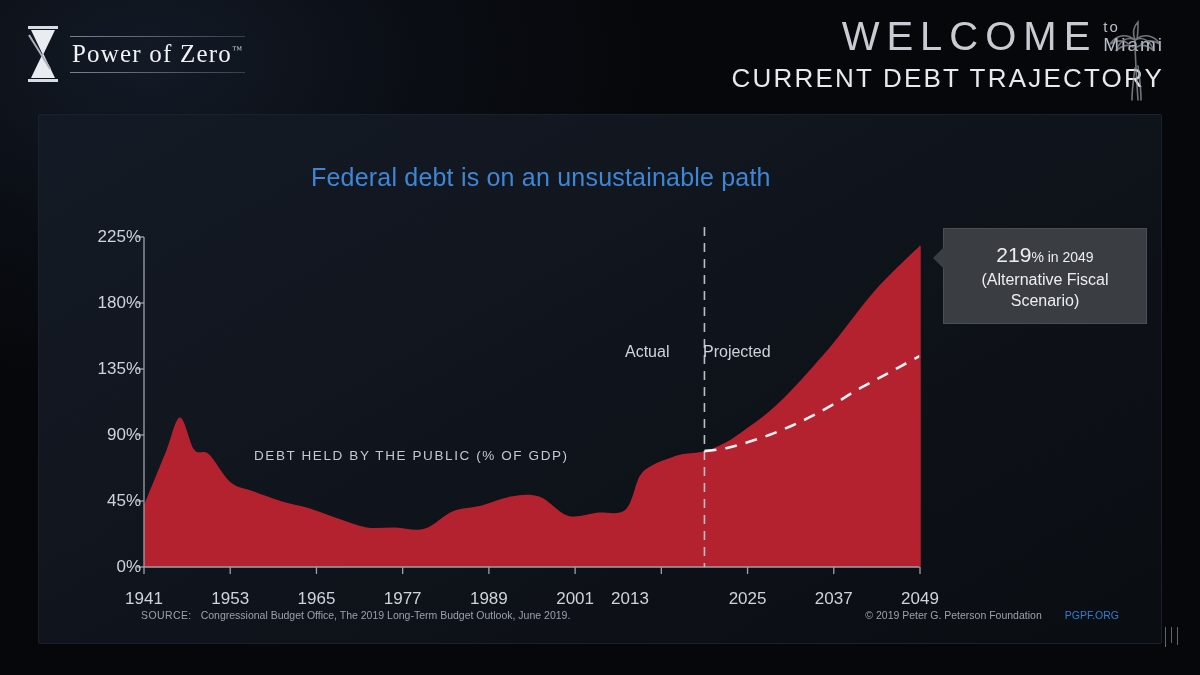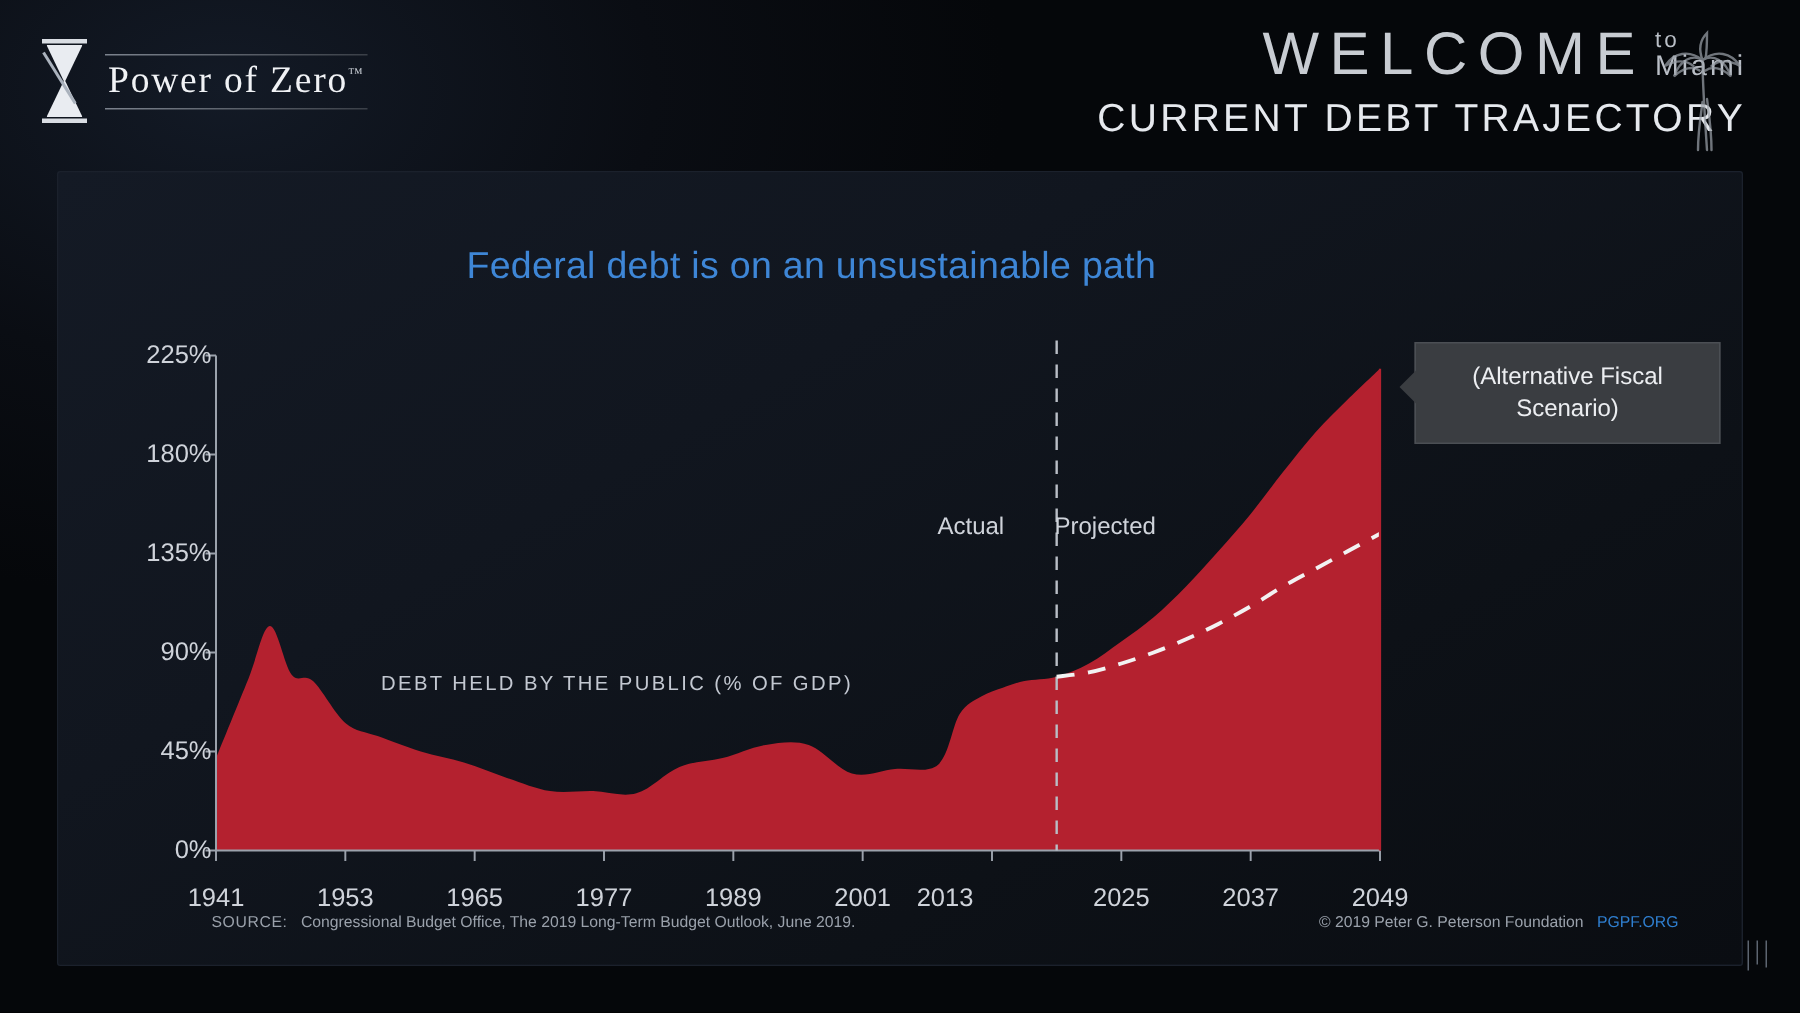--- a/index.html
+++ b/index.html
@@ -121,21 +121,21 @@
   }
   #callout-alt { left:904px; top:113px; width:204px; }
   #callout-law { left:904px; top:222px; width:204px; }
 
   
   .footer { position:absolute; left:0; bottom:12px; width:1124px; height:22px; }
   .src { position:absolute; left:102px; top:0; font-size:10.5px; color:#9aa1ab; }
   .src .lbl { letter-spacing:.4px; }
   .src .val { margin-left:9px; }
   .copy { position:absolute; right:44px; top:0; font-size:10.5px; color:#9aa1ab; }
-  .copy .site { color:#2f7fd0; margin-left:9px; }
+  .copy .site { color:#2f7fd0; margin-left:23px; }
 
   .tally { position:absolute; right:22px; bottom:28px; display:flex; gap:5px; }
   .tally i { display:block; width:1px; height:20px; background:#5d6570; }
   .tally i:nth-child(2){ height:16px; }
   .tally i:nth-child(3){ height:18px; }
 </style>
 </head>
 <body>
 
 <div id="stage">
@@ -233,20 +233,23 @@
             <div class="xlabel" style="left: 794.778px; top: 474px;">2037</div>
             <div class="xlabel" style="left: 881px; top: 474px;">2049</div>
           </div>
 
         <div class="plot-note">Debt held by the public (% of GDP)</div>
         <div class="seg-actual">Actual</div>
         <div class="seg-projected">Projected</div>
       </div>
 
       <div class="callout" id="callout-alt">
+        <div class="big">
+          <span>219</span><span class="unit">% in 2049</span>
+        </div>
         <div class="sub">(Alternative Fiscal Scenario)</div>
       </div>
 
 
       <div class="footer">
         <div class="src">
           <span class="lbl">SOURCE:</span><span class="val">Congressional Budget Office, The 2019 Long-Term Budget Outlook, June 2019.</span>
         </div>
         <div class="copy">
           <span>© 2019 Peter G. Peterson Foundation</span><span class="site">PGPF.ORG</span>

